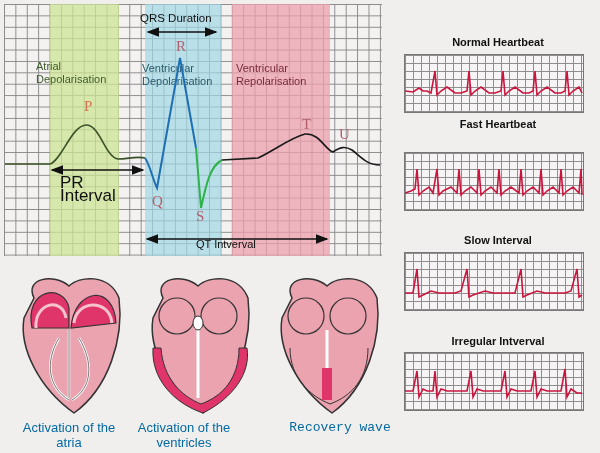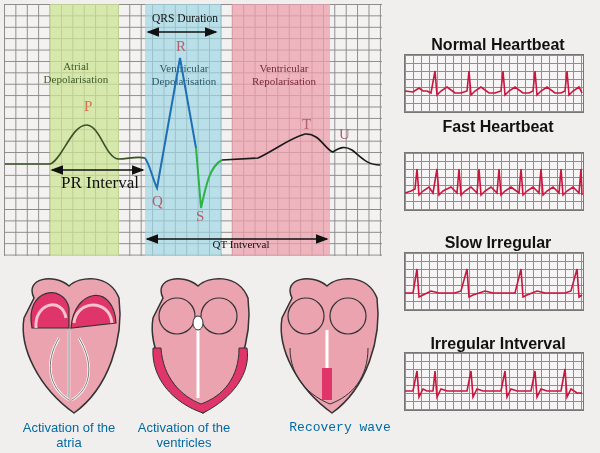--- a/index.html
+++ b/index.html
@@ -2,23 +2,23 @@
 <html><head>
 <meta charset="utf-8">
 <style>
   html,body{margin:0;padding:0;}
   body{width:600px;height:453px;background:#f1efee;position:relative;overflow:hidden;font-family:"Liberation Sans",sans-serif;}
   .abs{position:absolute;}
   .grid{background-color:#f4f1f1;
     background-image:linear-gradient(#8a8a8a 1px,transparent 1px),linear-gradient(90deg,#8a8a8a 1px,transparent 1px);
     background-size:11.4px 11.4px;}
   .band{position:absolute;top:0;bottom:0;}
-  .lbl{position:absolute;font-size:11px;text-align:center;line-height:13px;font-family:Liberation Serif, serif;}
+  .lbl{position:absolute;font-size:11px;text-align:left;line-height:13px;}
   .wave-letter{position:absolute;font-family:"Liberation Serif",serif;font-size:15px;color:#b25f6e;}
-  .rt-title{position:absolute;font-weight:bold;font-size:16px;color:#111;text-align:center;width:200px;}
+  .rt-title{position:absolute;font-weight:bold;font-size:11px;color:#111;text-align:center;width:200px;}
   .strip{position:absolute;border:1px solid #777;
     background-color:#f6f4f4;
     background-image:linear-gradient(#8f8f8f 1px,transparent 1px),linear-gradient(90deg,#8f8f8f 1px,transparent 1px);
     background-size:8px 8px;}
   .cap{position:absolute;font-size:13px;text-align:center;color:#0369a1;line-height:15px;}
 </style>
 </head>
 <body>
 
 <div class="abs grid" style="left:4px;top:4px;width:378px;height:252px;">
@@ -73,21 +73,21 @@
     </svg>
 </div>
 
 <div class="rt-title" style="left:398px;top:118px;">Fast Heartbeat</div>
 <div class="strip" style="left:404px;top:152px;width:178px;height:57px;">
   <svg width="178" height="57">
       <polyline fill="none" stroke="#c9163f" stroke-width="1.6" points="0,40 6,38 10,36 12,16 14,42 18,38 24,34 28,40 32,16 34,42 38,38 46,34 52,40 54,16 56,42 60,38 66,34 72,40 74,16 76,42 80,38 86,34 92,40 94,16 96,42 100,38 106,34 114,40 116,16 118,42 122,38 128,34 134,40 136,16 138,42 142,38 148,34 154,40 156,16 158,42 162,38 168,34 174,40 176,16 177,42"></polyline>
     </svg>
 </div>
 
-<div class="rt-title" style="left:398px;top:234px;">Slow Irregular</div>
+<div class="rt-title" style="left:398px;top:234px;">Slow Interval</div>
 <div class="strip" style="left:404px;top:252px;width:178px;height:57px;">
   <svg width="178" height="57">
       <polyline fill="none" stroke="#c9163f" stroke-width="1.6" points="0,40 8,40 12,16 14,44 18,42 26,38 34,40 50,40 56,38 62,16 64,44 68,42 80,38 88,40 110,40 116,16 118,44 122,42 132,38 140,40 160,40 166,38 172,16 174,44 177,42"></polyline>
     </svg>
 </div>
 
 <div class="rt-title" style="left:398px;top:335px;">Irregular Intverval</div>
 <div class="strip" style="left:404px;top:352px;width:178px;height:57px;">
   <svg width="178" height="57">
       <polyline fill="none" stroke="#c9163f" stroke-width="1.6" points="0,38 8,38 12,18 14,44 18,36 22,38 28,38 30,18 32,44 36,36 42,38 62,38 66,18 68,44 72,36 78,38 96,38 100,18 102,44 106,36 112,38 126,38 130,18 132,44 136,36 142,38 156,38 160,16 162,44 166,36 172,40 177,40"></polyline>

